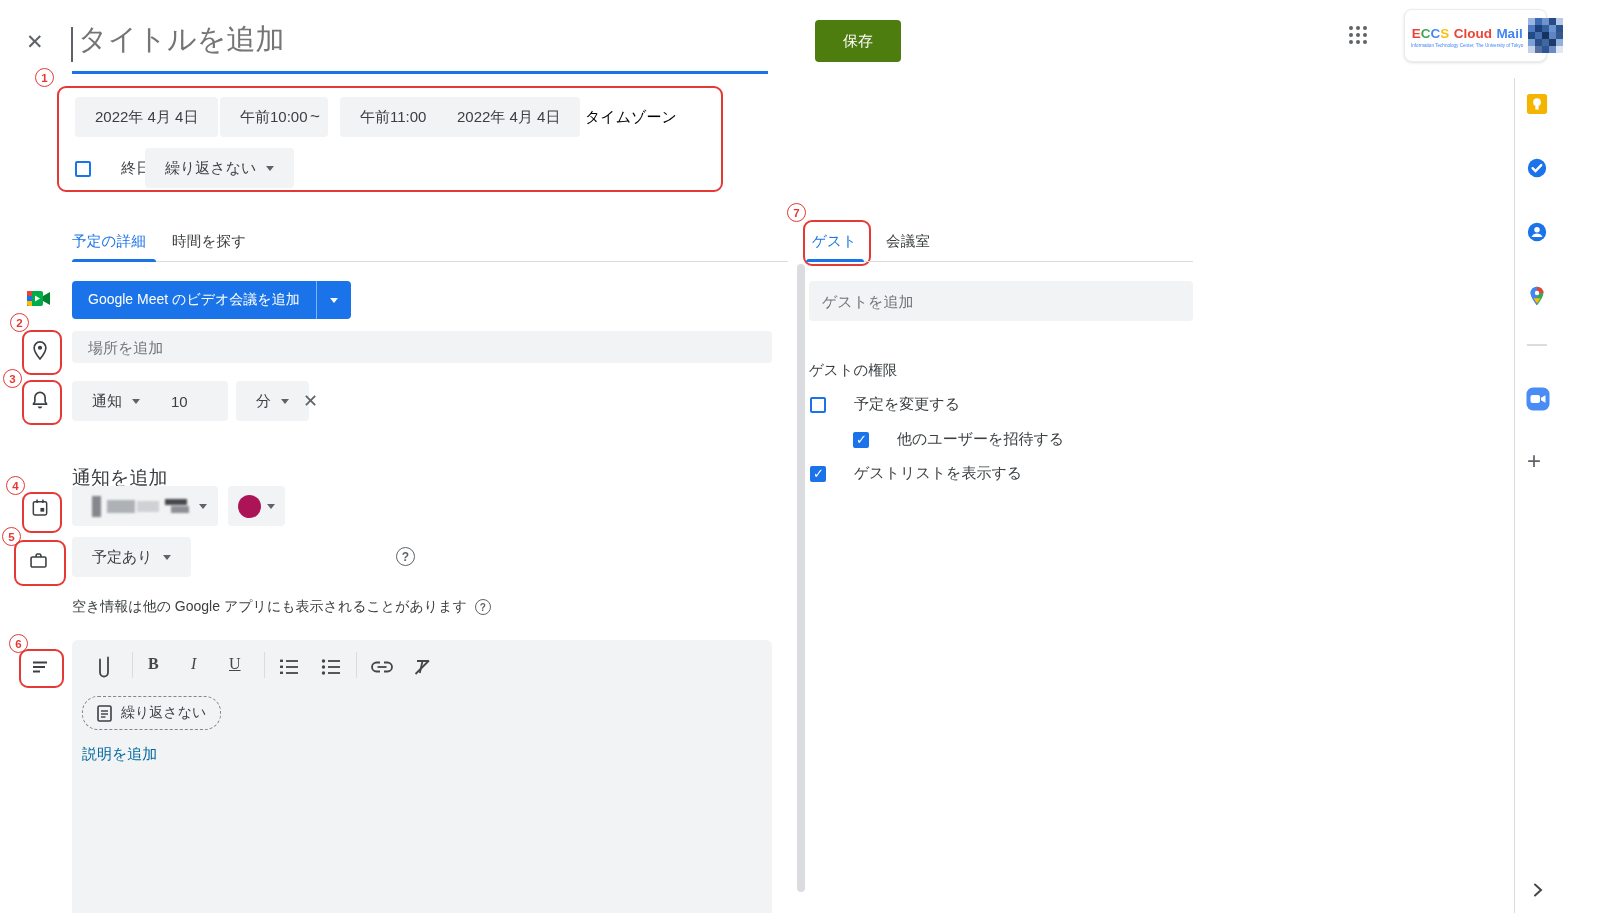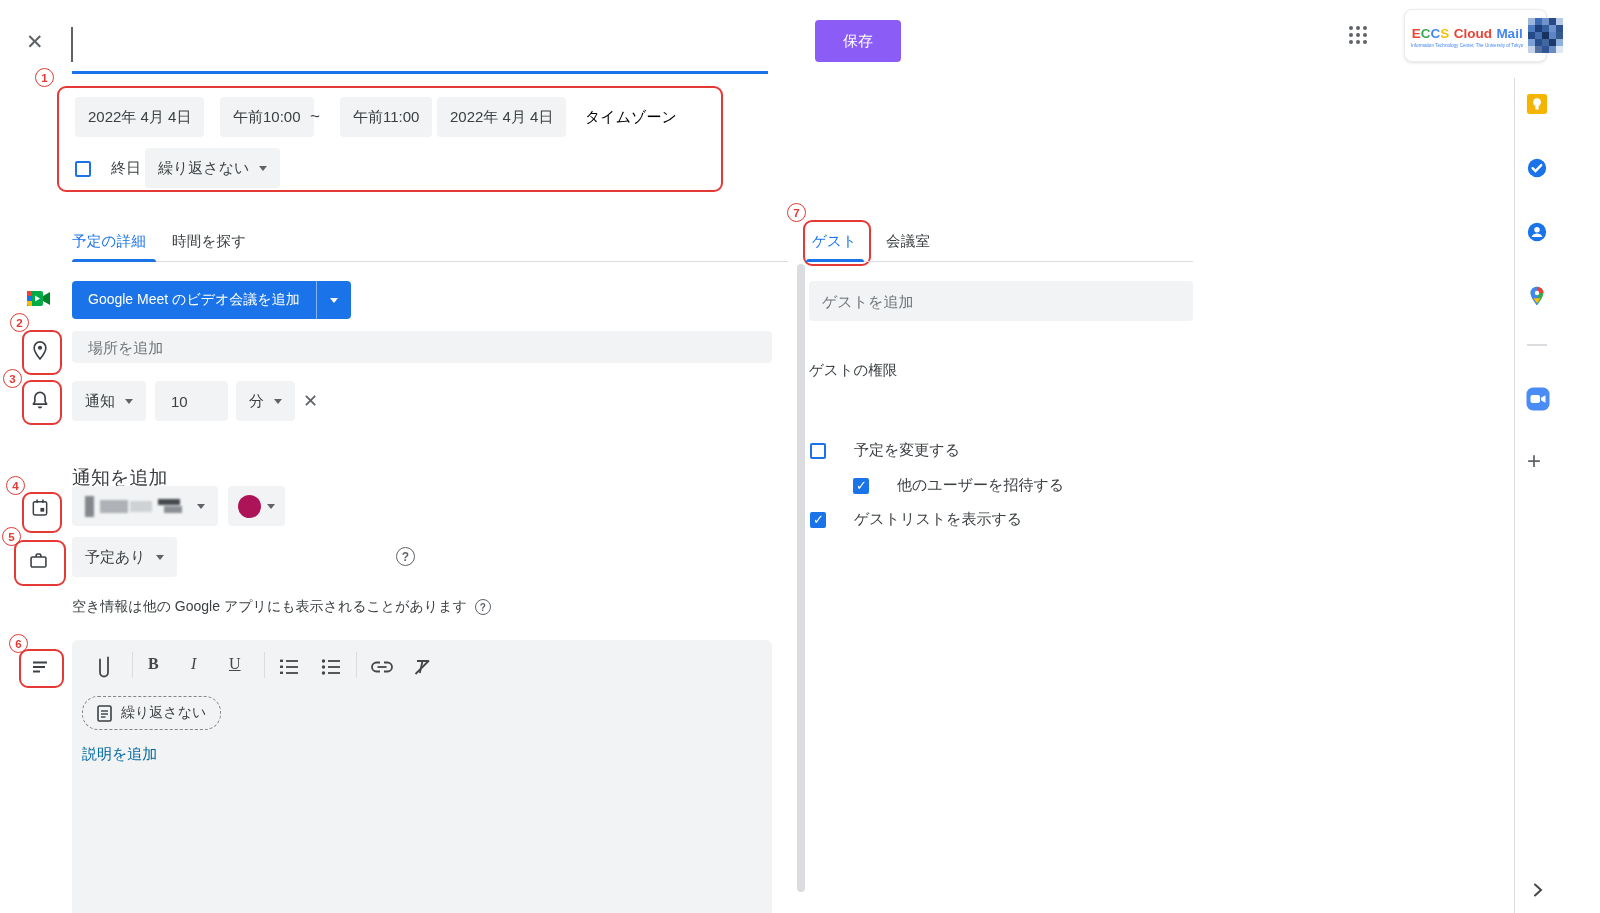--- a/index.html
+++ b/index.html
@@ -1,52 +1,52 @@
 <!DOCTYPE html>
 <html><head>
 <meta charset="utf-8">
 <style>
   html,body{margin:0;padding:0;background:#fff;}
   .stage{position:relative;width:1600px;height:913px;background:#fff;overflow:hidden;
          font-family:"Liberation Sans","DejaVu Sans",sans-serif;color:#3c4043;}
   .abs{position:absolute;}
   
   .chip{position:absolute;height:40px;background:#f1f3f4;border-radius:4px;display:flex;
-        align-items:center;padding:0 13px;font-size:15px;color:#3c4043;box-sizing:border-box;white-space:nowrap;}
+        align-items:center;padding:0 20px;font-size:15px;color:#3c4043;box-sizing:border-box;white-space:nowrap;}
   .caret{width:0;height:0;border-left:4.5px solid transparent;border-right:4.5px solid transparent;
          border-top:5px solid #5f6368;margin-left:10px;flex:0 0 auto;}
   .ghost{border:none;outline:none;background:transparent;font-family:inherit;}
   .field{position:absolute;background:#f1f3f4;border-radius:4px;box-sizing:border-box;
          font-size:15px;color:#3c4043;padding:0 16px;}
   .field::placeholder{color:#70757a;opacity:1;}
   
   .red-box{position:absolute;border:2.5px solid #e53935;border-radius:9px;pointer-events:none;}
   .red-num{position:absolute;width:17px;height:17px;border:1.6px solid #e53935;border-radius:50%;
            color:#e53935;font-size:11.5px;font-weight:bold;display:flex;align-items:center;
            justify-content:center;pointer-events:none;background:transparent;}
   .hairline{position:absolute;background:#dadce0;}
   
   .tab{position:absolute;font-size:14.5px;letter-spacing:.2px;cursor:pointer;}
   .tab.active{color:#1a73e8;}
   .tab.idle{color:#3c4043;}
   .tab-underline{position:absolute;height:3px;background:#1a73e8;border-radius:3px 3px 0 0;}
   
-  .save-btn{position:absolute;left:815px;top:20px;width:86px;height:42px;background:#8b5cf6;color:#fff;
+  .save-btn{position:absolute;left:815px;top:20px;width:86px;height:42px;background:#4d7c0f;color:#fff;
             border:none;border-radius:4px;font-size:15px;font-family:inherit;cursor:pointer;}
   .meet-btn{position:absolute;left:72px;top:281px;height:38px;display:flex;background:#1a73e8;
             border-radius:4px;color:#fff;align-items:stretch;cursor:pointer;}
   .meet-main{display:flex;align-items:center;padding:0 16px;font-size:14px;border-right:1px solid rgba(255,255,255,.45);}
   .meet-drop{display:flex;align-items:center;padding:0 13px;}
   .meet-drop .caret{border-top-color:#fff;margin-left:0;}
   
   .cb{width:16px;height:16px;border:2px solid #1a73e8;border-radius:2px;box-sizing:border-box;
       background:#fff;position:relative;flex:0 0 auto;cursor:pointer;}
   .cb.checked{background:#1a73e8;border-color:#1a73e8;}
   .cb.checked::after{content:"✓";position:absolute;left:1px;top:-2px;color:#fff;font-size:13px;font-weight:bold;}
-  .perm-row{position:absolute;display:flex;align-items:center;font-size:15px;color:#3c4043;margin-top:46px;}
+  .perm-row{position:absolute;display:flex;align-items:center;font-size:15px;color:#3c4043;}
   .perm-row .cb{margin-right:28px;}
   
   .tb-letter{font-size:16px;color:#444746;font-family:"Liberation Serif","DejaVu Serif",serif;cursor:pointer;}
   .tb-sep{position:absolute;width:1px;height:26px;background:#dadce0;top:652px;}
   .notes-pill{position:absolute;left:82px;top:696px;height:32px;border:1px dashed #80868b;border-radius:16px;
               display:flex;align-items:center;padding:0 14px;font-size:14px;color:#3c4043;background:transparent;cursor:pointer;}
   
   .logo-card{position:absolute;left:1404px;top:9px;width:143px;height:53px;background:#fff;border:1px solid #ececec;
              border-radius:8px;box-shadow:0 1px 3px rgba(0,0,0,.12);display:flex;align-items:center;padding:0 6px;box-sizing:border-box;}
   .logo-eccs{font-weight:bold;font-size:13.5px;
@@ -67,20 +67,21 @@
   .side-icon{position:absolute;left:1526px;width:22px;height:22px;cursor:pointer;}
   .cursor-bar{position:absolute;left:71px;top:27px;width:2px;height:35px;background:#5f6368;}
 </style>
 </head>
 <body>
 
 <div class="stage">
 
   <div class="abs" style="left:26px;top:30px;font-size:21px;color:#5f6368;cursor:pointer;">✕</div>
   <div class="cursor-bar"></div>
+  <input class="ghost abs" style="left: 76px; top: 22px; width: 640px; font-size: 29px; color: rgb(60, 64, 67);" placeholder="タイトルを追加">
   <div class="abs" style="left:72px;top:71px;width:696px;height:2.5px;background:#1a73e8;"></div>
   <button class="save-btn">保存</button>
 
   <div class="grid-dots">
     <i></i>
       <i></i>
       <i></i>
       <i></i>
       <i></i>
       <i></i>
@@ -140,21 +141,21 @@
   <div class="chip" style="left:340px;top:97px;">
     <span>午前11:00</span>
   </div>
   <div class="chip" style="left:437px;top:97px;">
     <span>2022年 4月 4日</span>
   </div>
   <div class="abs" style="left:585px;top:108px;font-size:15px;color:#000000;cursor:pointer;">タイムゾーン</div>
 
   <div class="abs" style="left:75px;top:159px;display:flex;align-items:center;">
     <div class="cb"></div>
-    <span style="margin-left:20px;font-size:15px;color:#3c4043;">終日</span>
+    <span style="margin-left:30px;font-size:15px;color:#3c4043;">終日</span>
   </div>
   <div class="chip" style="left:145px;top:148px;">
     <span>繰り返さない</span>
     <span class="caret"></span>
   </div>
 
   <div class="tab active" style="left:72px;top:232px;">予定の詳細</div>
   <div class="tab idle" style="left:172px;top:232px;">時間を探す</div>
   <div class="hairline" style="left:72px;top:261px;width:716px;height:1px;"></div>
   <div class="tab-underline" style="left:72px;top:259px;width:84px;"></div>

